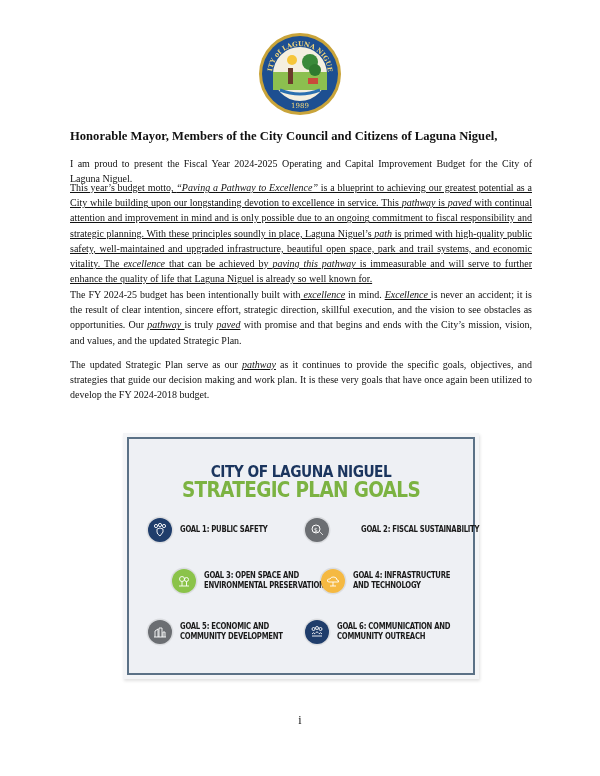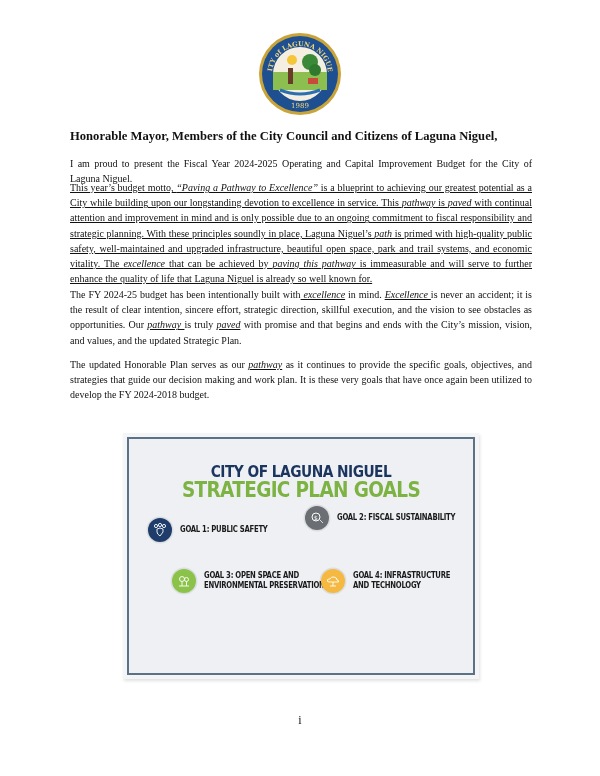--- a/index.html
+++ b/index.html
@@ -15,21 +15,21 @@
   em { font-style: italic; }
 
   .goals-frame { position: absolute; left: 123px; top: 433px; width: 356px; height: 246px; background: #f4f5f7; box-shadow: 1px 2px 3px rgba(0,0,0,0.12); }
   .goals-box { position: absolute; left: 4px; top: 4px; width: 344px; height: 234px; border: 2px solid #5b7186; background: #eef0f4; }
   .goals-title-1 { position: absolute; left: 0; right: 0; top: 23px; text-align: center; font-family: "DejaVu Sans", sans-serif; font-weight: bold; font-size: 16px; letter-spacing: -0.6px; color: #1b355e; transform: scaleX(0.86); }
   .goals-title-2 { position: absolute; left: 0; right: 0; top: 38px; text-align: center; font-family: "DejaVu Sans", sans-serif; font-weight: bold; font-size: 22px; letter-spacing: -0.8px; color: #7cb342; transform: scaleX(0.84); }
   .goal { position: absolute; display: flex; align-items: center; }
   .goal .ico { width: 24px; height: 24px; border-radius: 50%; flex: 0 0 24px; display: flex; align-items: center; justify-content: center; box-shadow: 0 0 0 1.5px rgba(0,0,0,0.08); }
   .goal .lbl { margin-left: 8px; font-family: "DejaVu Sans", sans-serif; font-weight: bold; font-size: 8px; line-height: 10.5px; color: #1a1a1a; letter-spacing: -0.3px; transform: scaleX(0.86); transform-origin: left center; white-space: nowrap; }
   .g1 { left: 19px; top: 79px; }
-  .g2 { left: 176px; top: 67px; }
+  .g2 { left: 176px; top: 79px; gap: 24px; }
   .g3 { left: 19px; top: 130px; padding-left: 24px; }
   .g4 { left: 176px; top: 130px; margin-left: 16px; }
   .g5 { left: 19px; top: 181px; }
   .g6 { left: 176px; top: 181px; }
   .page-num { position: absolute; left: 0; right: 0; top: 713px; text-align: center; font-size: 12px; }
 </style>
 </head>
 <body>
 
 <svg class="seal" viewBox="0 0 84 84">
@@ -49,21 +49,21 @@
 </svg>
 
 <div class="text-block salutation">Honorable Mayor, Members of the City Council and Citizens of Laguna Niguel,</div>
 
 <div class="text-block p1">I am proud to present the Fiscal Year 2024-2025 Operating and Capital Improvement Budget for the City of Laguna Niguel.</div>
 
 <div class="text-block p2"><span>This year’s budget motto, </span><em>“Paving a Pathway to Excellence”</em><span> is a blueprint to achieving our greatest potential as a City while building upon our longstanding devotion to excellence in service. This </span><em class="u">pathway</em><span> is </span><em class="u">paved</em><span> with continual attention and improvement in mind and is only possible due to an ongoing commitment to fiscal responsibility and strategic planning. With these principles soundly in place, Laguna Niguel’s </span><em class="u">path</em><span> is primed with high-quality public safety, well-maintained and upgraded infrastructure, beautiful open space, park and trail systems, and economic vitality. The </span><em class="u">excellence</em><span> that can be achieved by </span><em class="u">paving this pathway</em><span> is immeasurable and will serve to further enhance the quality of life that Laguna Niguel is already so well known for.</span></div>
 
 <div class="text-block p3"><span>The FY 2024-25 budget has been intentionally built with</span><em class="u"> excellence</em><span> in mind. </span><em class="u">Excellence </em><span>is never an accident; it is the result of clear intention, sincere effort, strategic direction, skillful execution, and the vision to see obstacles as opportunities. Our </span><em class="u">pathway </em><span>is truly </span><em class="u">paved</em><span> with promise and that begins and ends with the City’s mission, vision, and values, and the updated Strategic Plan.</span></div>
 
-<div class="text-block p4"><span>The updated Honorable Plan serves as our </span><em class="u">pathway</em><span> as it continues to provide the specific goals, objectives, and strategies that guide our decision making and work plan.  It is these very goals that have once again been utilized to develop the FY 2024-2018 budget.</span></div>
+<div class="text-block p4"><span>The updated Strategic Plan serve as our </span><em class="u">pathway</em><span> as it continues to provide the specific goals, objectives, and strategies that guide our decision making and work plan.  It is these very goals that have once again been utilized to develop the FY 2024-2018 budget.</span></div>
 
 <div class="goals-frame">
   <div class="goals-box">
     <div class="goals-title-1">CITY OF LAGUNA NIGUEL</div>
     <div class="goals-title-2">STRATEGIC PLAN GOALS</div>
 
     <div class="goal g1">
       <span class="ico" style="background:#1f3d6b">
         <svg width="16" height="16" viewBox="0 0 16 16">
             <circle cx="4" cy="4" r="1.6" fill="none" stroke="#fff" stroke-width="0.9"></circle>
@@ -100,17 +100,36 @@
     <div class="goal g4">
       <span class="ico" style="background:#f5b942">
         <svg width="16" height="16" viewBox="0 0 16 16">
             <path d="M4 9 Q2 9 2.5 7 Q3 5.5 5 6 Q6 3.5 9 4 Q12 4.5 12 7 Q14 7 13.5 9 Z" fill="none" stroke="#fff" stroke-width="0.9"></path>
             <path d="M8 9 V13 M5 13 H11" stroke="#fff" stroke-width="0.9"></path>
           </svg>
       </span>
       <span class="lbl"><span>GOAL 4: INFRASTRUCTURE</span><br><span>AND TECHNOLOGY</span></span>
     </div>
 
+    <div class="goal g5">
+      <span class="ico" style="background:#6b6e72">
+        <svg width="16" height="16" viewBox="0 0 16 16">
+            <path d="M3 13 V7 L6 5 V13 M7 13 V4 H10 V13 M11 13 V8 H13 V13 M2 13 H14" fill="none" stroke="#fff" stroke-width="0.9"></path>
+          </svg>
+      </span>
+      <span class="lbl"><span>GOAL 5: ECONOMIC AND</span><br><span>COMMUNITY DEVELOPMENT</span></span>
+    </div>
 
+    <div class="goal g6">
+      <span class="ico" style="background:#1f3d6b">
+        <svg width="16" height="16" viewBox="0 0 16 16">
+            <circle cx="4.5" cy="5" r="1.5" fill="none" stroke="#fff" stroke-width="0.9"></circle>
+            <circle cx="8" cy="4" r="1.5" fill="none" stroke="#fff" stroke-width="0.9"></circle>
+            <circle cx="11.5" cy="5" r="1.5" fill="none" stroke="#fff" stroke-width="0.9"></circle>
+            <path d="M3 10 Q4.5 7.5 6 10 M6.5 9 Q8 6.5 9.5 9 M10 10 Q11.5 7.5 13 10 M3 12 H13" fill="none" stroke="#fff" stroke-width="0.9"></path>
+          </svg>
+      </span>
+      <span class="lbl"><span>GOAL 6: COMMUNICATION AND</span><br><span>COMMUNITY OUTREACH</span></span>
+    </div>
   </div>
 </div>
 
 <div class="page-num">i</div>
 
 </body></html>

